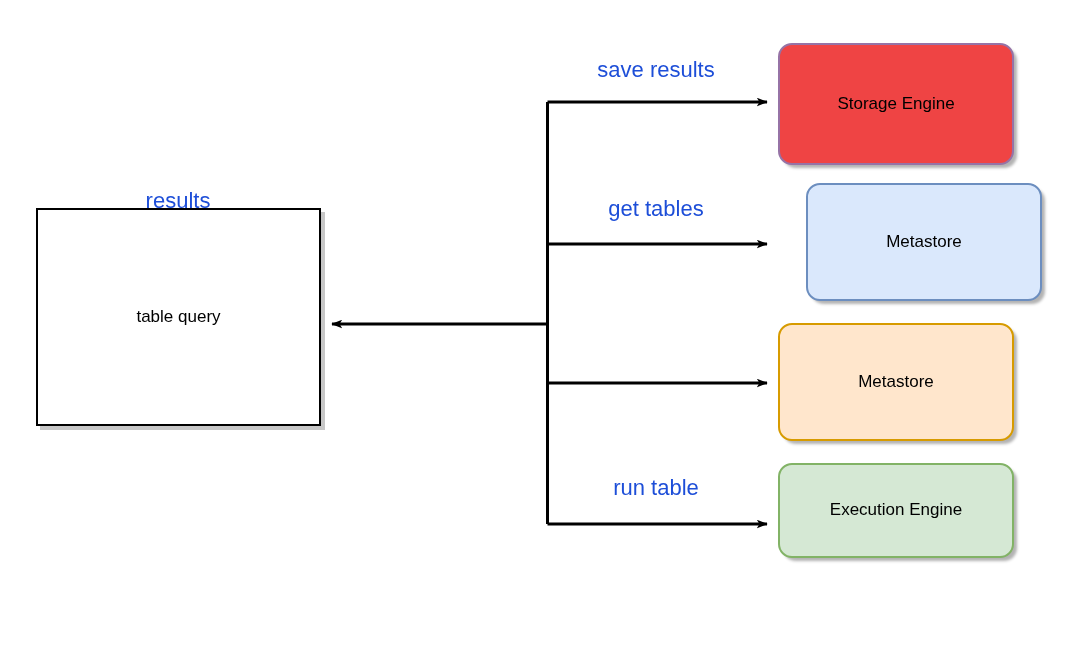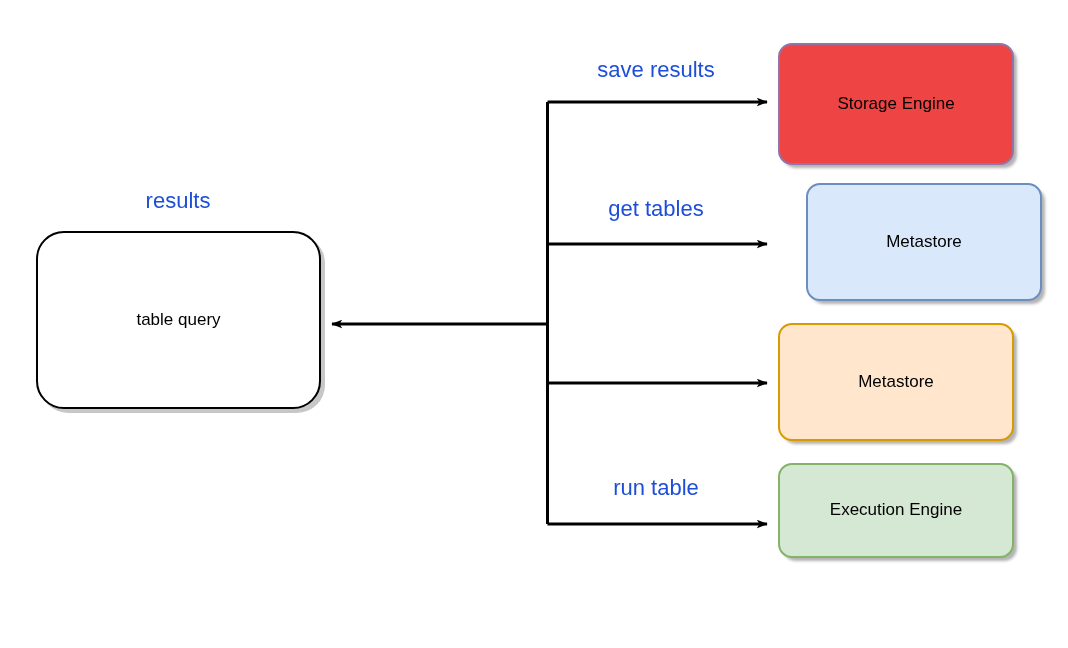--- a/index.html
+++ b/index.html
@@ -91,21 +91,21 @@
 
     <path d="M547.5,383 L767,383" stroke="#000000" stroke-width="3" fill="none" marker-end="url(#arrowhead)"></path>
 
     <path d="M547.5,524 L767,524" stroke="#000000" stroke-width="3" fill="none" marker-end="url(#arrowhead)"></path>
 
     <path d="M547.5,324 L332,324" stroke="#000000" stroke-width="3" fill="none" marker-end="url(#arrowhead-left)"></path>
   </svg>
 
   <div class="free-label" style="left:178px; top:188px;">results</div>
 
-  <div class="node node-plain" style="left:36px; top:231px; width:285px; height:178px;border-radius:28px;">
+  <div class="node node-plain" style="left:36px; top:208px; width:285px; height:218px;">
     <span>table query</span>
   </div>
 
   <div class="node node-rounded" style="left:778px; top:43px; width:236px; height:122px;
               background:#ef4444; border-color:#9673a6;">
     <span>Storage Engine</span>
   </div>
 
   <div class="node node-rounded" style="left:806px; top:183px; width:236px; height:118px;
               background:#dae8fc; border-color:#6c8ebf;">

